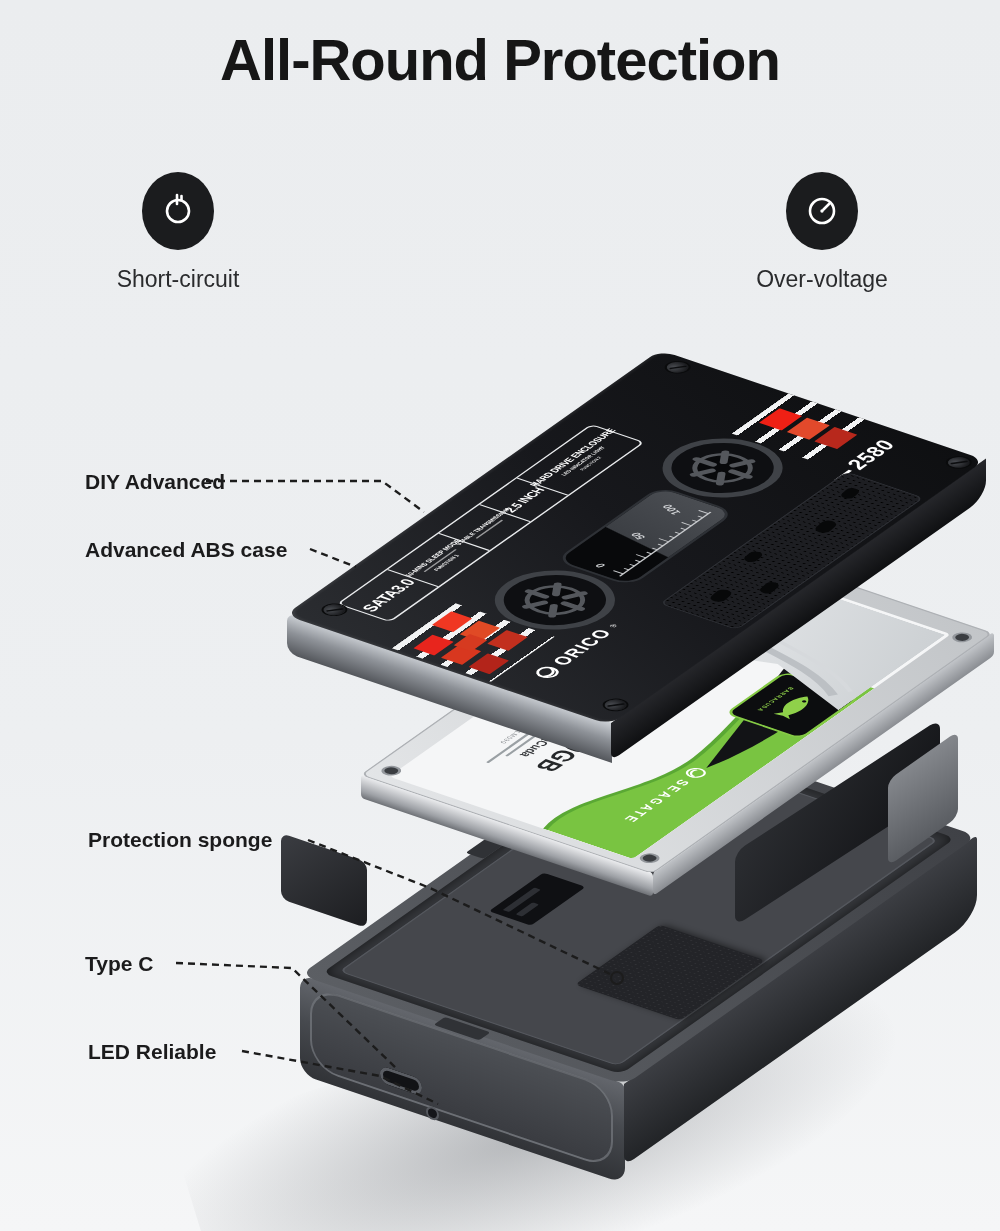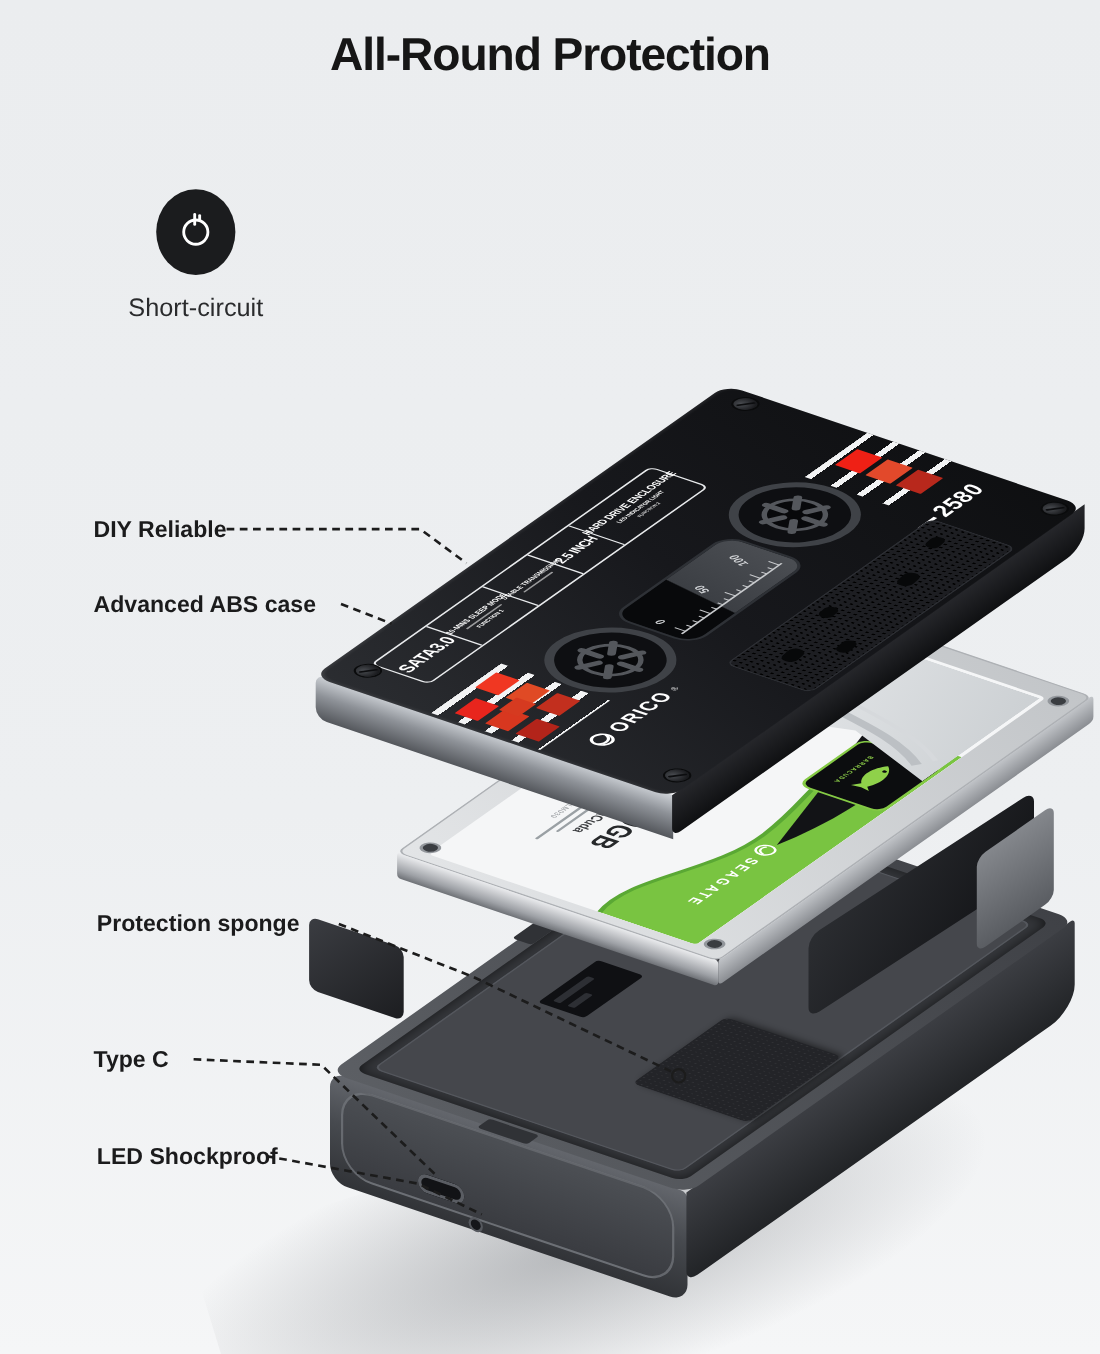--- a/index.html
+++ b/index.html
@@ -1,21 +1,21 @@
 <!DOCTYPE html>
 <html><head>
 <meta charset="utf-8">
 <style>
   html,body{margin:0;padding:0;}
   .page{position:relative;width:1000px;height:1231px;overflow:hidden;
     background:linear-gradient(180deg,#ebedef 0%,#edeff1 60%,#f5f6f7 100%);
     font-family:"Liberation Sans",sans-serif;}
   
   .hd{position:absolute;left:0;top:0;width:1000px;text-align:center;}
-  .hd h1{margin:26px 0 0;font-size:42px;font-weight:800;letter-spacing:-1px;color:#161616;}
+  .hd h1{margin:26px 0 0;font-size:58px;font-weight:800;letter-spacing:-1px;color:#161616;}
   .hd p{margin:14px 0 0;font-size:28px;font-weight:400;color:#3c3d40;letter-spacing:0;}
   
   .features{position:absolute;left:104px;top:172px;width:792px;display:flex;justify-content:space-between;}
   .feature{width:148px;display:flex;flex-direction:column;align-items:center;}
   .f-icon{width:72px;height:78px;border-radius:50%;background:#1b1c1e;display:flex;align-items:center;justify-content:center;}
   .f-icon svg{display:block;}
   .f-label{margin-top:16px;font-size:23px;color:#2a2b2d;white-space:nowrap;}
   
   .scene{position:absolute;left:0;top:0;width:1000px;height:1231px;}
   .iso{position:absolute;transform-origin:0 0;transform:matrix(0.5682,-0.4015,0.8125,0.275,0,0);}
@@ -137,20 +137,30 @@
     <div class="feature">
       <div class="f-icon">
         <svg width="42" height="42" viewBox="-21 -21 42 42" fill="none" stroke="#fff" stroke-width="2.6" stroke-linecap="round">
           <circle r="11"></circle>
             <path d="M-1,-16 L-1,-7"></path>
             <path d="M3.5,-15 L3.5,-11"></path>
         </svg>
       </div>
       <div class="f-label">Short-circuit</div>
     </div>
+    <div class="feature">
+      <div class="f-icon">
+        <svg width="42" height="42" viewBox="-21 -21 42 42" fill="none" stroke="#fff" stroke-width="2.6" stroke-linecap="round">
+          <circle r="12"></circle>
+            <circle r="1.7" fill="#fff" stroke="none"></circle>
+            <path d="M1.5,-1.5 L7,-7"></path>
+        </svg>
+      </div>
+      <div class="f-label">Over-voltage</div>
+    </div>
   </div>
 
   <div class="scene">
 
     <div class="shadow"></div>
 
     <div class="slab tray-front">
       <div class="bumper"></div>
       <div class="typec"></div>
       <div class="ledhole"></div>
@@ -322,19 +332,19 @@
       <g fill="none" stroke="#1c1c1c" stroke-width="2.4" stroke-dasharray="7 5">
         <path d="M206,481 H382 L424,512"></path>
         <path d="M310,549 L356,567"></path>
         <path d="M308,840 L430,888 L610,974"></path>
         <path d="M176,963 L292,968 L396,1068"></path>
         <path d="M242,1051 L380,1076 L438,1104"></path>
       </g>
       <circle cx="617" cy="978" r="6" fill="none" stroke="#1c1c1c" stroke-width="2"></circle>
     </svg>
 
-    <div class="callout" style="left:85px;top:470px;">DIY Reliable</div>
+    <div class="callout" style="left:85px;top:470px;">DIY Advanced</div>
     <div class="callout" style="left:85px;top:538px;">Advanced ABS case</div>
     <div class="callout" style="left:88px;top:828px;">Protection sponge</div>
     <div class="callout" style="left:85px;top:952px;">Type C</div>
-    <div class="callout" style="left:88px;top:1040px;">LED Shockproof</div>
+    <div class="callout" style="left:88px;top:1040px;">LED Reliable</div>
   </div>
 </div>
 
 </body></html>

